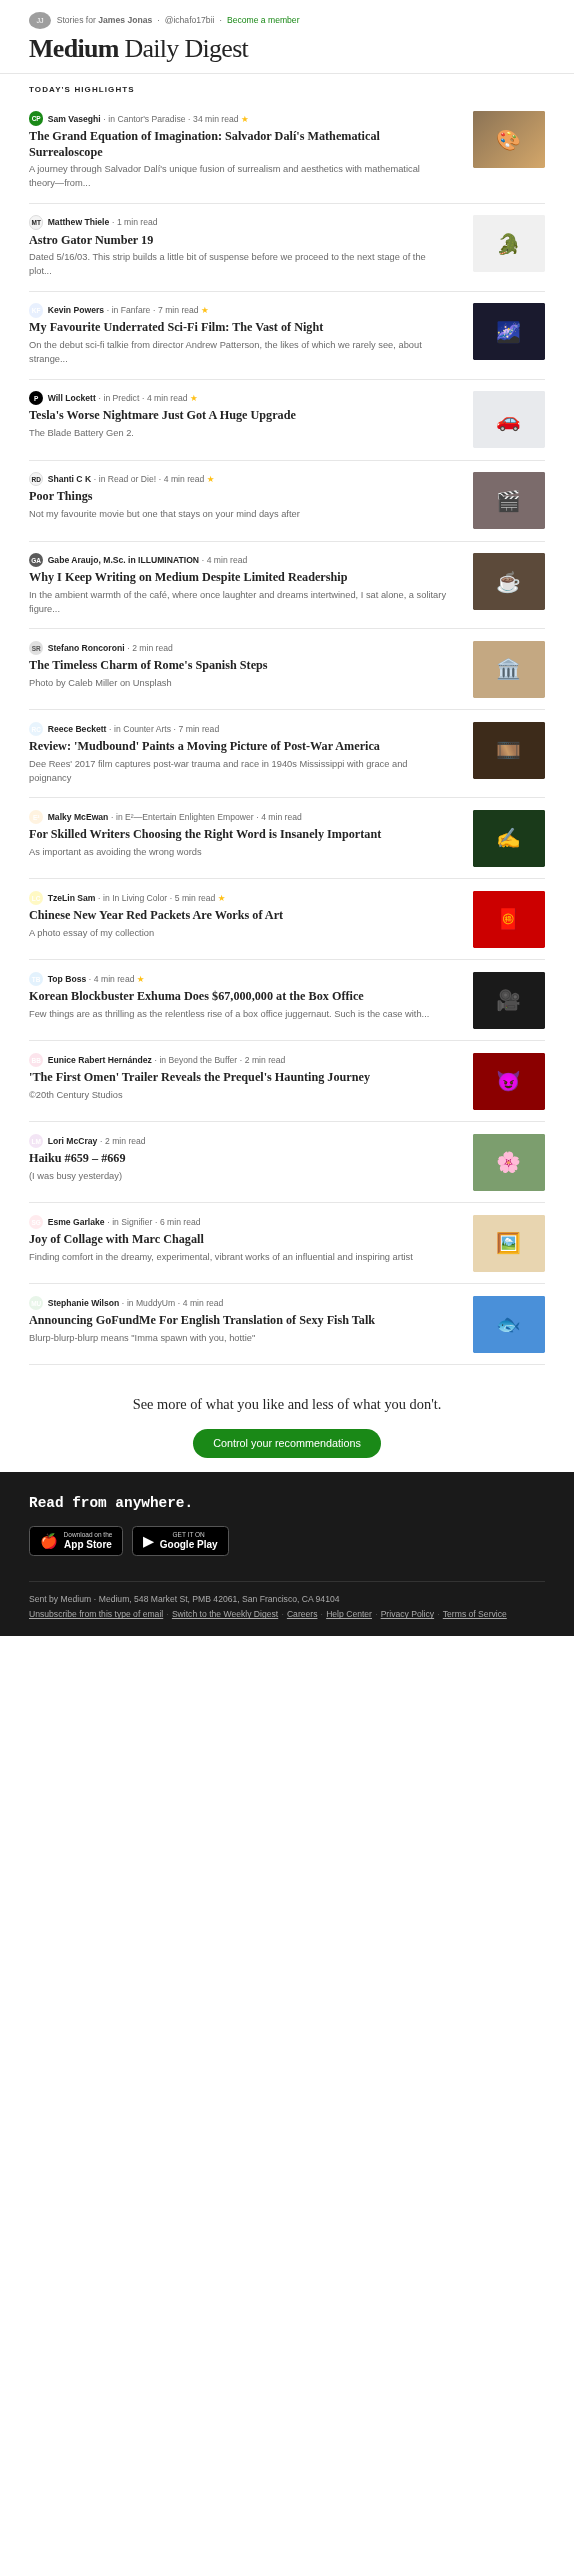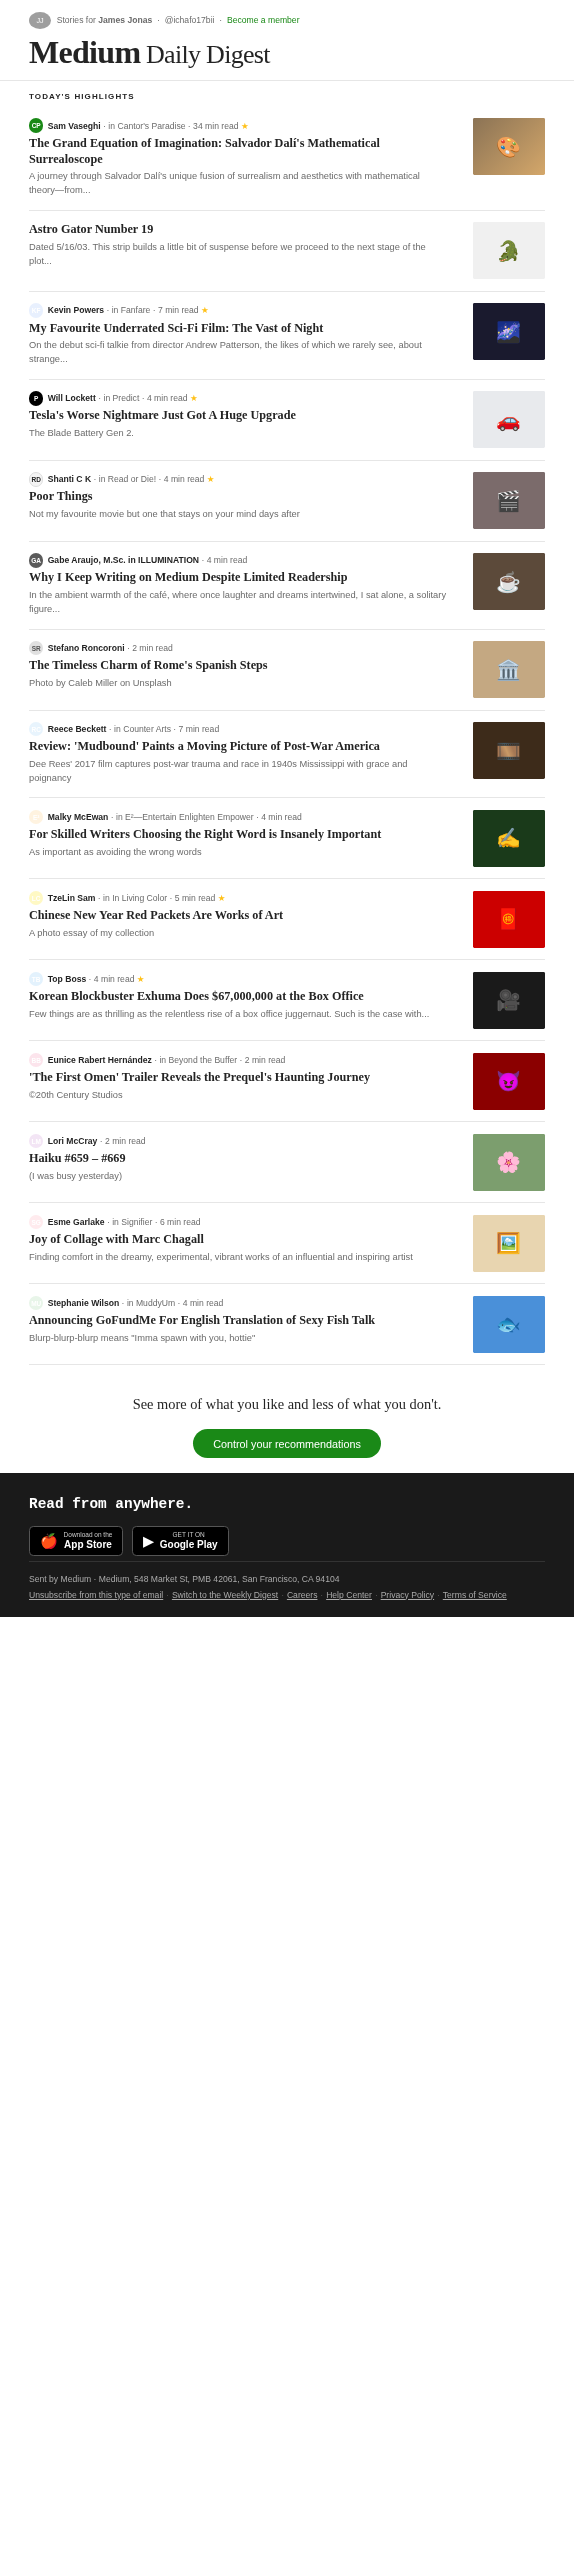--- a/index.html
+++ b/index.html
@@ -40,21 +40,21 @@
       color: #1a8917;
       text-decoration: none;
     }
     .title-row {
       display: flex;
       align-items: baseline;
       gap: 5.7px;
       margin-bottom: 2.9px;
     }
     .title-medium {
-      font-size: 32px;
+      font-size: 26px;
       font-weight: 700;
       font-family: Georgia, serif;
       letter-spacing: -0.7px;
     }
     .title-digest {
       font-size: 26px;
       font-weight: 400;
       font-family: Georgia, serif;
       letter-spacing: -0.7px;
     }
@@ -301,20 +301,26 @@
       </div>
       <div class="article-title">The Grand Equation of Imagination: Salvador Dalí's Mathematical Surrealoscope</div>
       <div class="article-excerpt">A journey through Salvador Dalí's unique fusion of surrealism and aesthetics with mathematical theory—from...</div>
     </div>
     <div class="article-thumb thumb-dali">
       <div class="thumb-placeholder">🎨</div>
     </div>
   </div>
     <div class="article-item">
     <div class="article-content">
+      <div class="author-line">
+        <div class="author-avatar av-mt">MT</div>
+        <span class="author-pub">
+          <strong>Matthew Thiele</strong> · 1 min read
+        </span>
+      </div>
       <div class="article-title">Astro Gator Number 19</div>
       <div class="article-excerpt">Dated 5/16/03. This strip builds a little bit of suspense before we proceed to the next stage of the plot...</div>
     </div>
     <div class="article-thumb thumb-astro">
       <div class="thumb-placeholder">🐊</div>
     </div>
   </div>
     <div class="article-item">
     <div class="article-content">
       <div class="author-line">
@@ -530,21 +536,21 @@
       </div>
     </button>
     <button class="store-btn">
       <span class="store-icon">▶</span>
       <div>
         <div class="store-text-small">GET IT ON</div>
         <div class="store-text-big">Google Play</div>
       </div>
     </button>
   </div>
-  <div class="footer-body" style="margin-top:5px;">
+  <div class="footer-body" style="margin-top:25px;">
     <p class="footer-sent">Sent by Medium · Medium, 548 Market St, PMB 42061, San Francisco, CA 94104</p>
     <div class="footer-links">
       <a href="#">Unsubscribe from this type of email</a>
       <span> · </span>
       <a href="#">Switch to the Weekly Digest</a>
       <span> · </span>
       <a href="#">Careers</a>
       <span> · </span>
       <a href="#">Help Center</a>
       <span> · </span>

